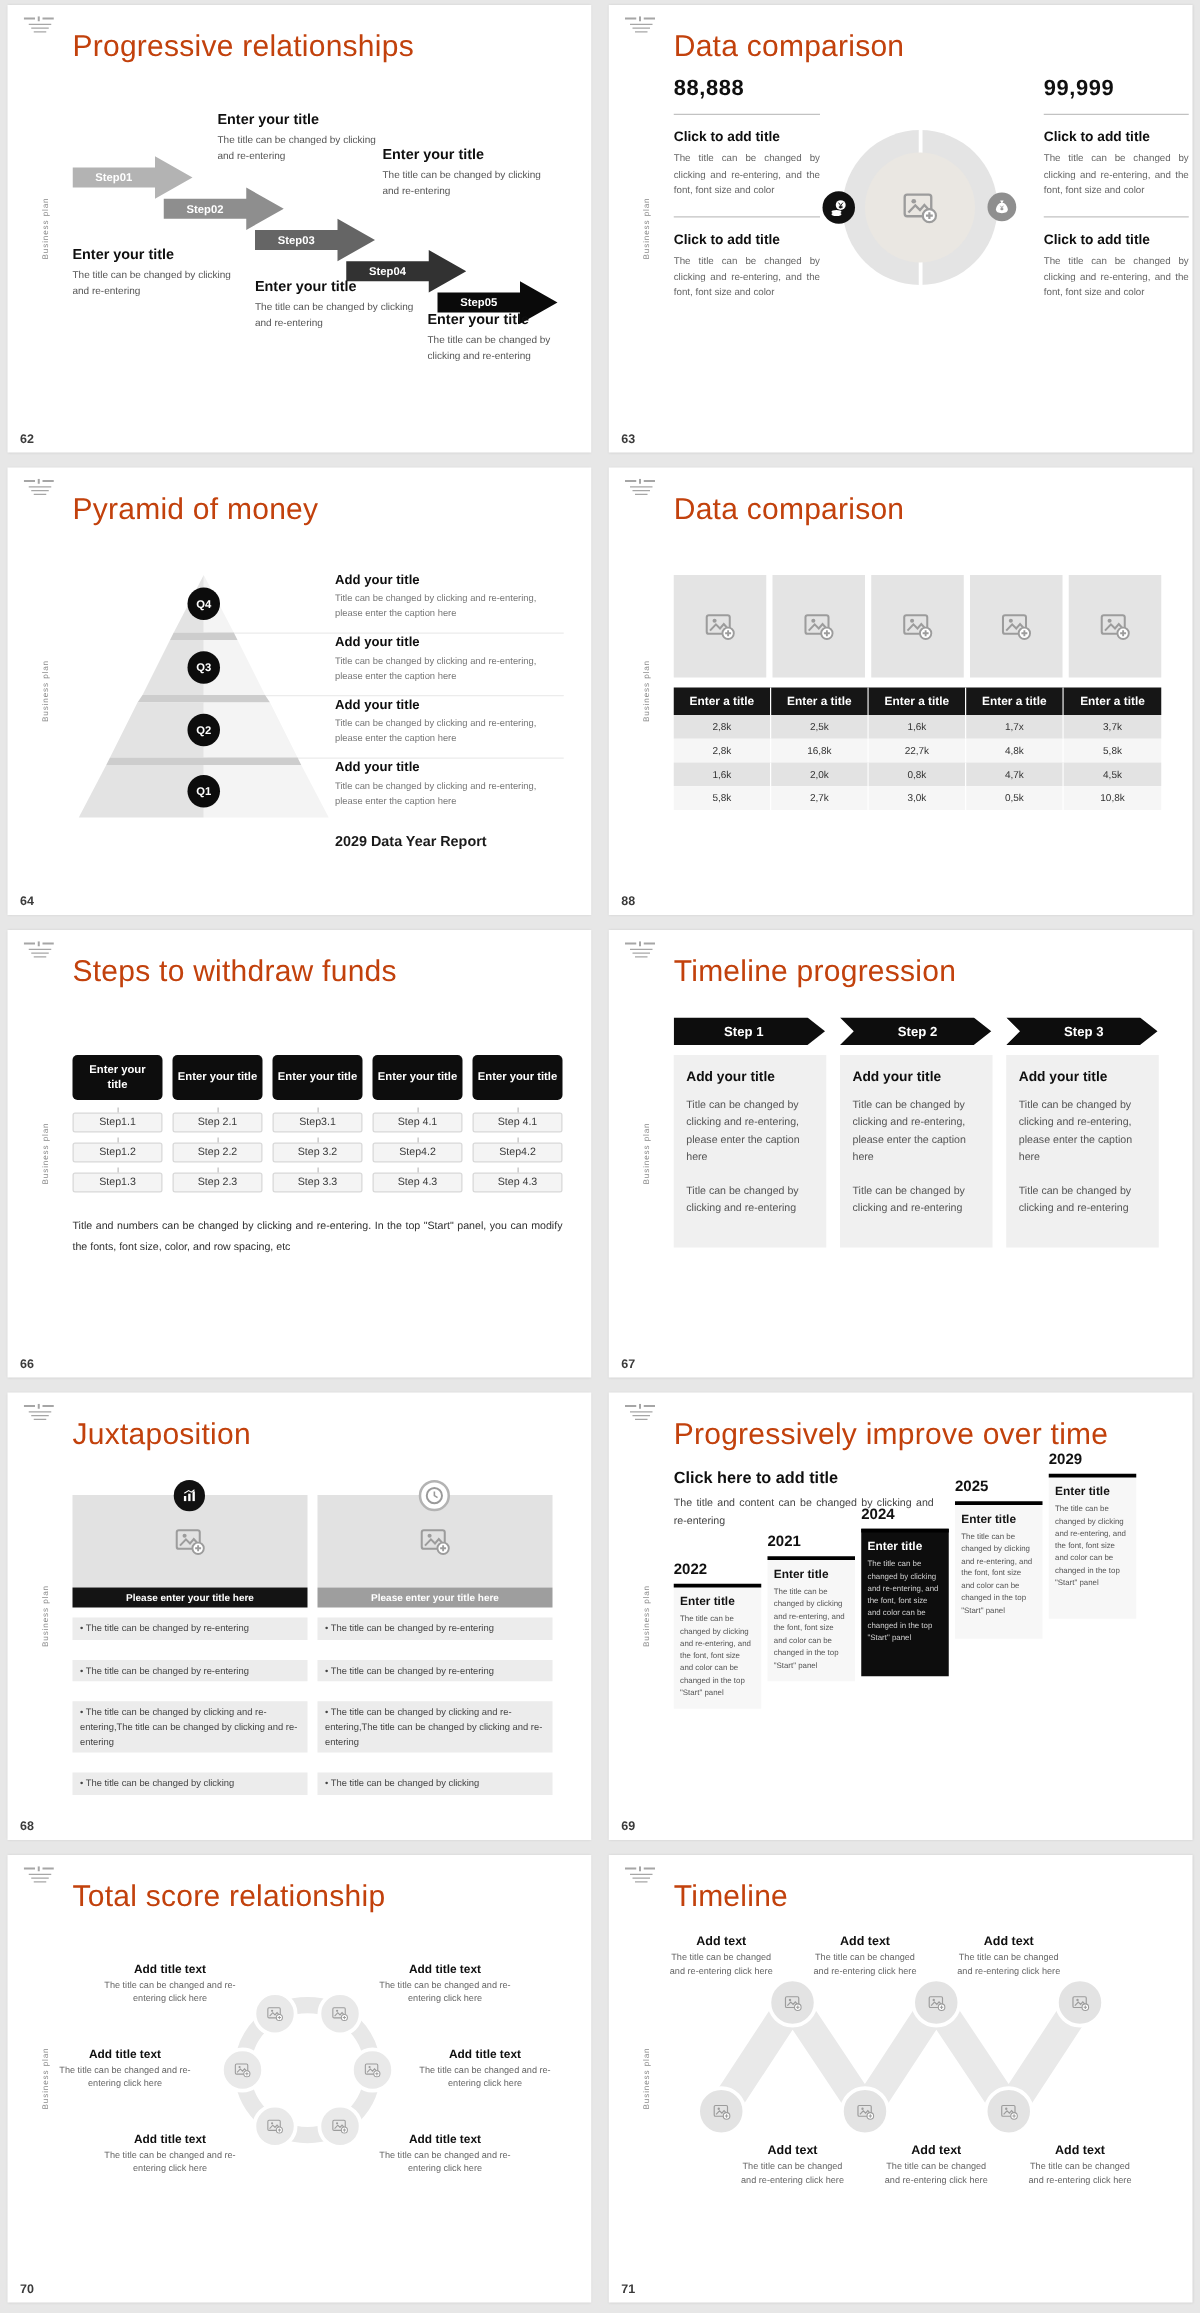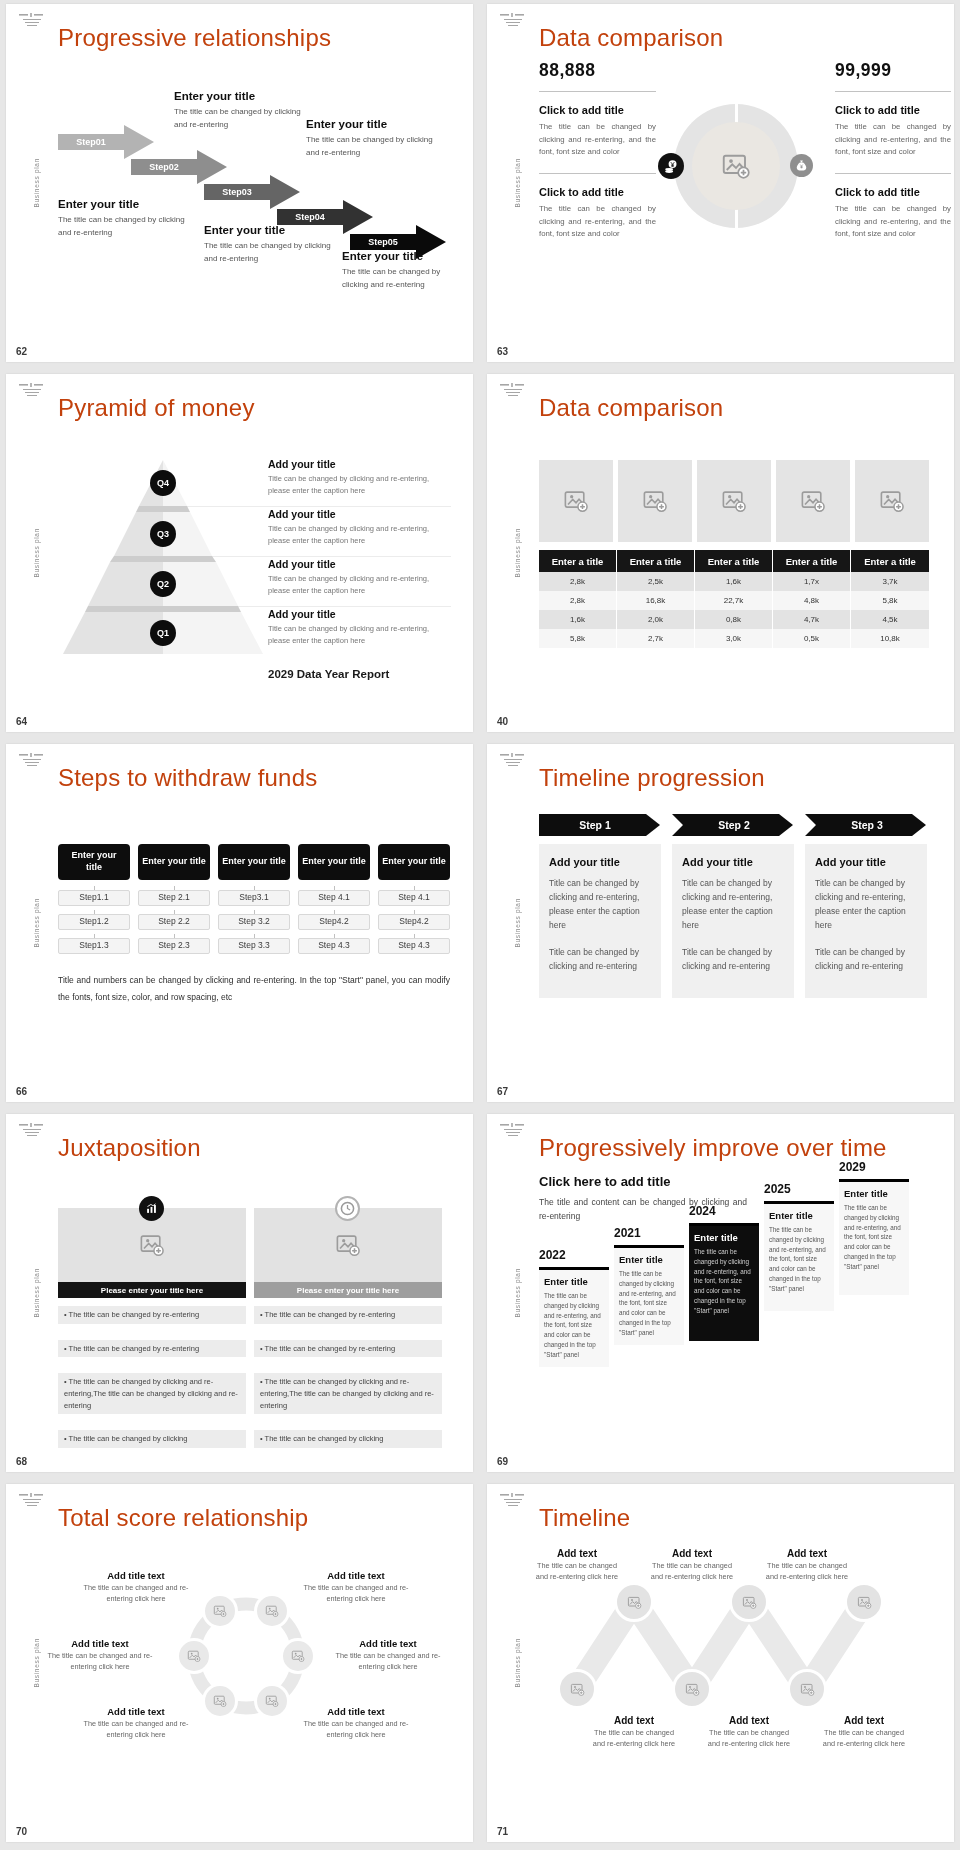--- a/index.html
+++ b/index.html
@@ -50,21 +50,21 @@
 .cell66{position:absolute;width:72px;height:16px;background:#f4f4f4;border:1px solid #d8d8d8;border-radius:2px;font-size:8.5px;color:#3a3a3a;text-align:center;line-height:13px}
 .cell66::before{content:"";position:absolute;top:-5px;left:50%;width:1px;height:4px;background:#c0c0c0}
 .note66{position:absolute;left:52px;top:228px;width:392px;font-size:8.5px;color:#2e2e2e;line-height:1.95;text-align:justify}
 
 .arr67{position:absolute;top:70px;line-height:0}
 .pan67{position:absolute;top:100px;width:122px;height:154px;background:#f0f0f0;padding:12px 10px}
 .pan67 h5{font-size:11px;color:#0f0f0f;margin-bottom:8px}
 .pan67 p{font-size:8.5px;color:#555;line-height:1.65}
 .pan67 p + p{margin-top:13px}
 
-.pan68{position:absolute;top:12px;width:180px;height:358px}
+.pan68{position:absolute;top:0;width:180px;height:358px}
 .pan68 .circ{position:absolute;left:81px;top:70px;width:25px;height:25px;border-radius:50%;display:flex;align-items:center;justify-content:center;z-index:2}
 .circ-dark{background:#111}
 .circ-light{background:#fff;border:2px solid #b3b3b3}
 .pan68 .imga{position:absolute;left:0;top:82px;width:188px;height:74px;background:#e2e2e2;display:flex;align-items:center;justify-content:center}
 .pan68 .ban{position:absolute;left:0;top:156px;width:188px;height:16px;background:#141414;color:#fff;font-size:8px;font-weight:700;display:flex;align-items:center;justify-content:center}
 .pan68.alt .ban{background:#9e9e9e}
 .pan68 ul{position:absolute;left:0;top:180px;width:188px;list-style:none}
 .pan68 li{background:#ececec;margin-bottom:16px;padding:3px 6px;font-size:7.5px;line-height:1.55;color:#444}
 .pan68 li::before{content:"• "}
 
@@ -334,21 +334,21 @@
         <div class="dc">4,5k</div>
       </div>
       <div class="r even">
         <div class="dc">5,8k</div>
         <div class="dc">2,7k</div>
         <div class="dc">3,0k</div>
         <div class="dc">0,5k</div>
         <div class="dc">10,8k</div>
       </div>
     </div>
-    <div class="pagenum">40</div>
+    <div class="pagenum">88</div>
   </section>
 
   <section class="slide" style="left:6px;top:744px">
     <span class="logo"><svg width="26" height="15">
           <use href="#logoglyph"></use>
         </svg></span>
     <div class="vlabel">
         <span>Business plan</span>
       </div>
     <h2 class="stitle">Steps to withdraw funds</h2>

